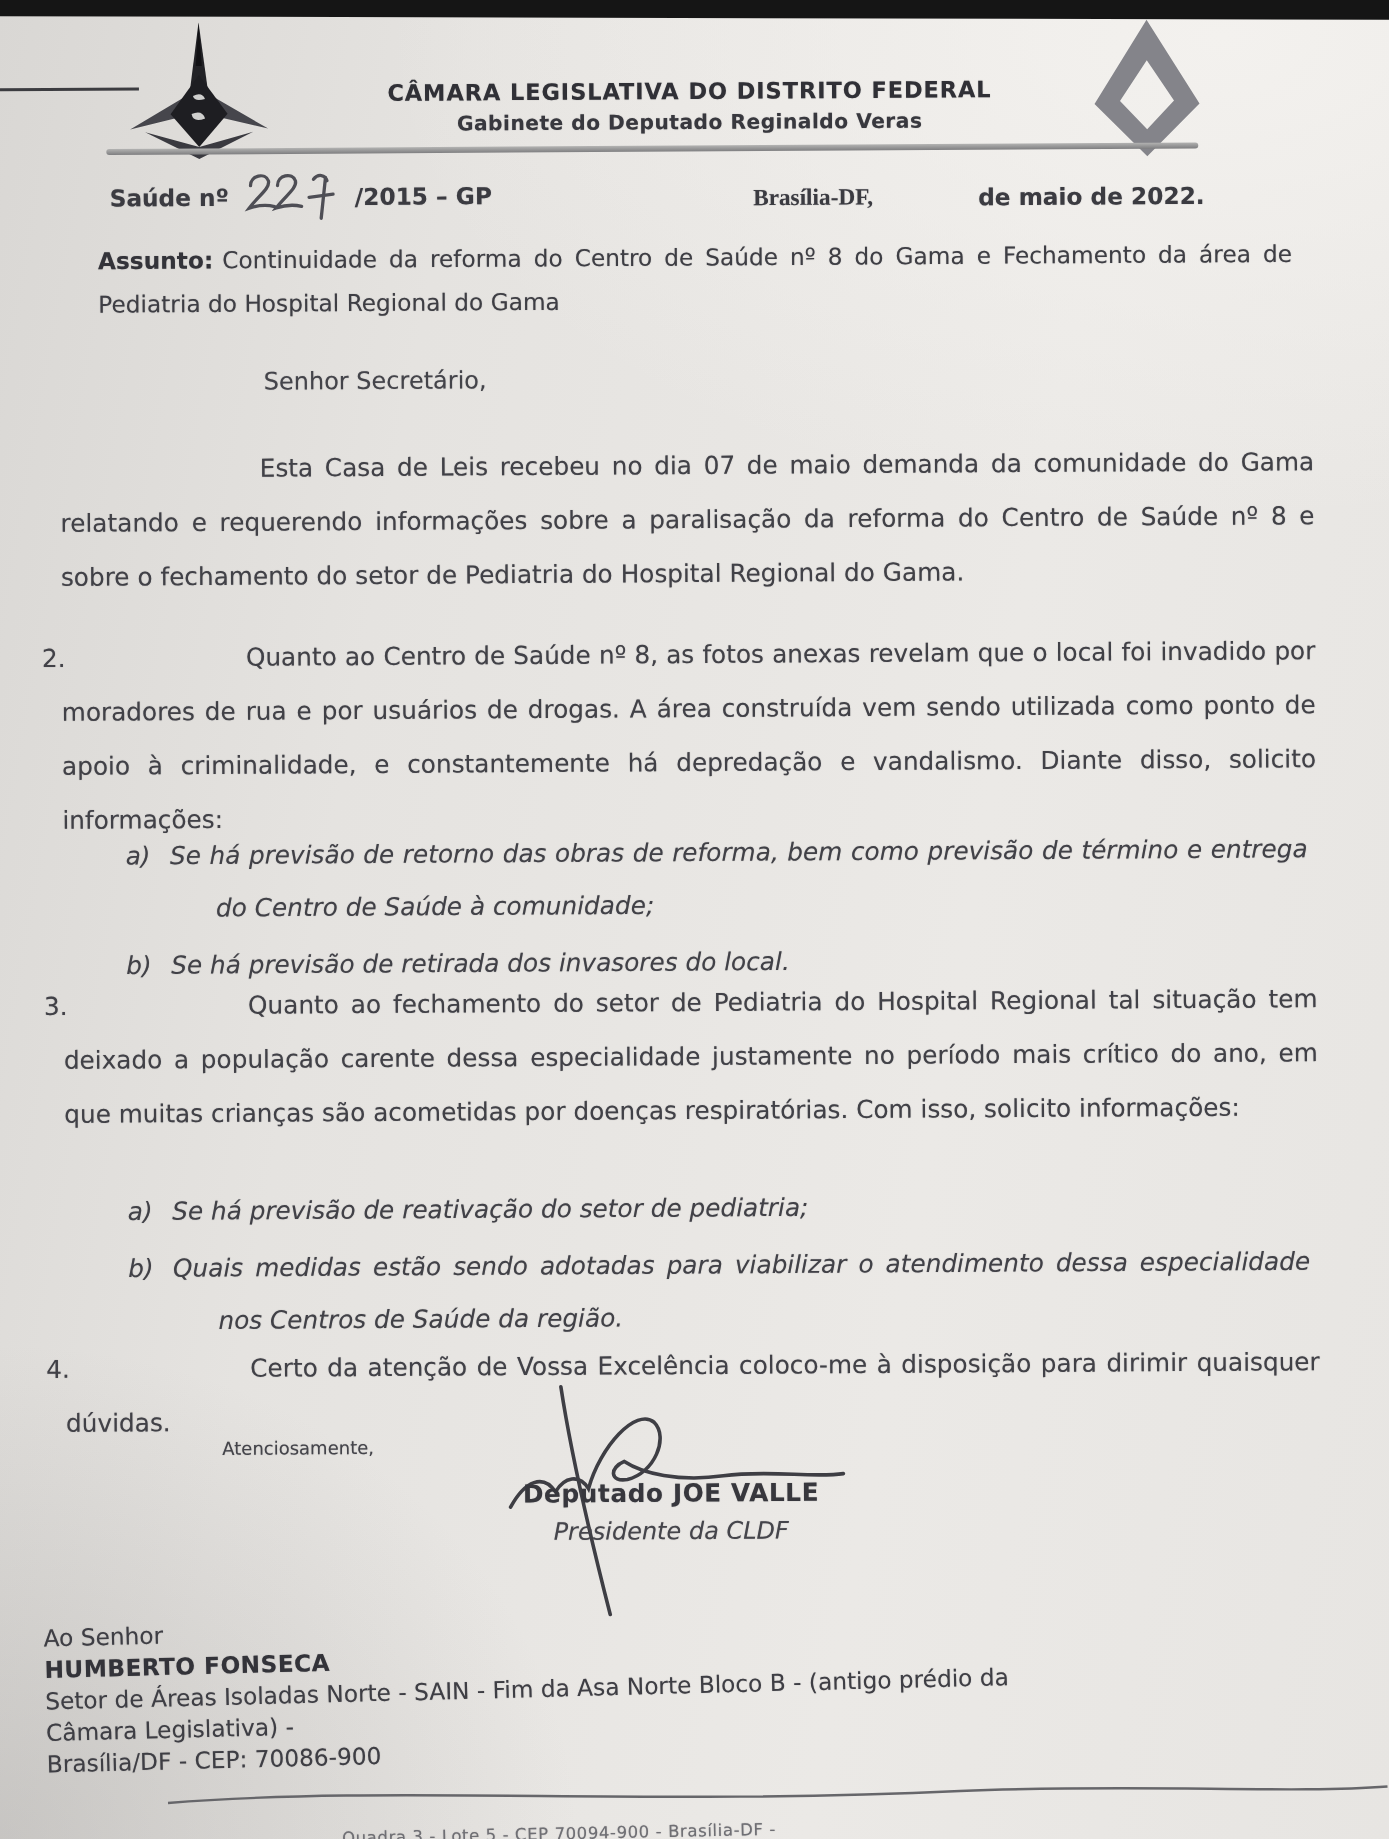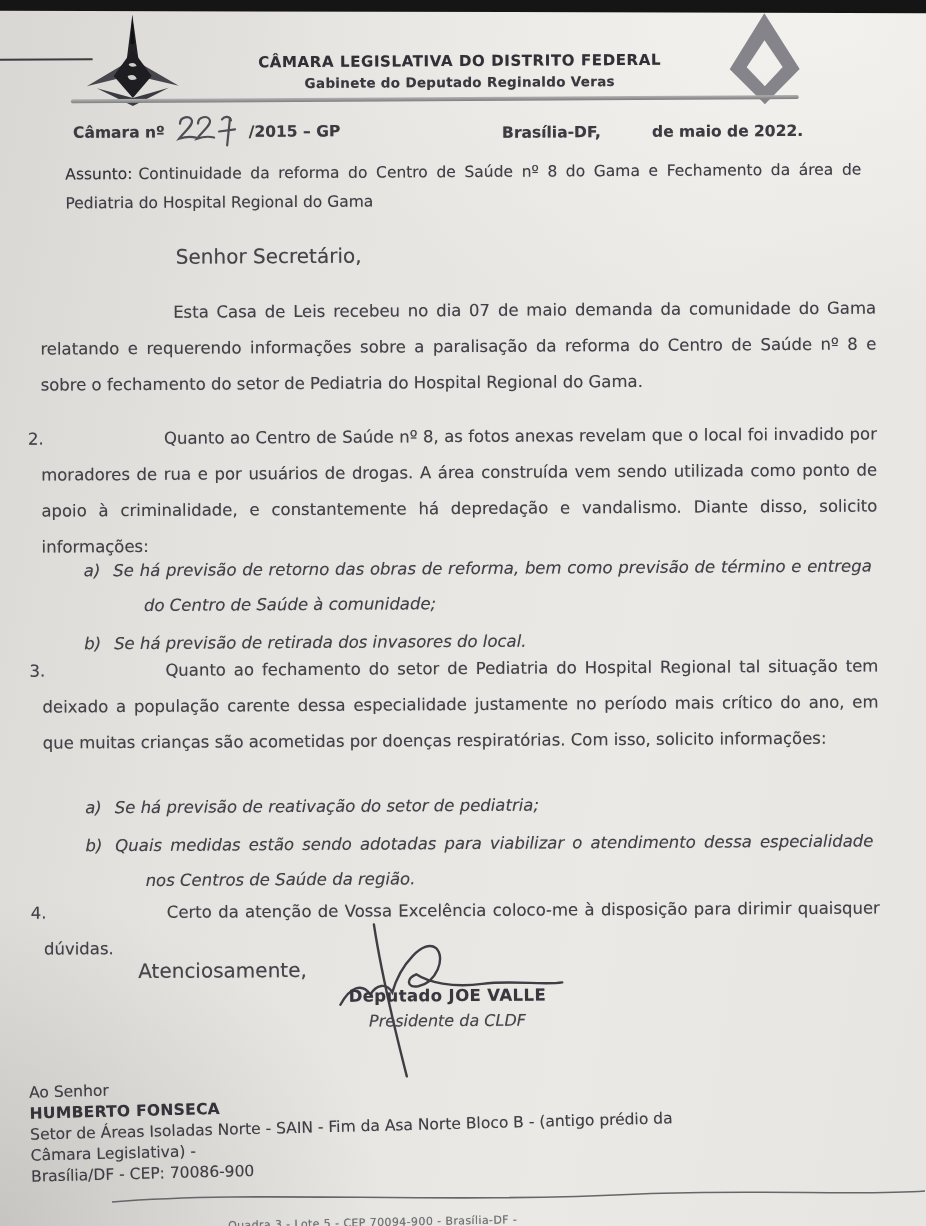--- a/index.html
+++ b/index.html
@@ -18,36 +18,36 @@
   .logo-left{position:absolute;top:12px;left:86px;}
   .logo-right{position:absolute;top:14px;left:722px;}
   .org1{position:absolute;top:52px;left:170px;right:170px;text-align:center;
         font-weight:bold;font-size:15px;letter-spacing:.6px;color:#303036;}
   .org2{position:absolute;top:74px;left:170px;right:170px;text-align:center;
         font-weight:bold;font-size:13.5px;letter-spacing:.3px;color:#38383e;}
   .rule{position:absolute;top:97px;left:74px;width:728px;height:4px;
         background:linear-gradient(#b3b3b2,#7e7e80);border-radius:2px;}
   .refline{position:absolute;top:121px;left:76px;right:40px;font-size:15.5px;font-weight:bold;color:#3b3b41;}
   .handnum{vertical-align:middle;margin:-10px 10px -6px 8px;}
-  .refline .city{position:absolute;left:429px;top:3px;font-weight:bold;}
+  .refline .city{position:absolute;left:429px;top:3px;font-weight:bold;font-family:Liberation Serif, serif;}
   .refline .date{position:absolute;left:579px;top:3px;font-weight:bold;}
   .assunto{position:absolute;top:158px;left:68px;width:796px;font-size:15.5px;
            line-height:29px;text-align:justify;color:#3e3e44;}
-  .assunto .lbl{font-weight:normal;color:#333339;margin-right:6px;}
-  .salutation{position:absolute;top:243px;left:178px;font-size:20px;}
+  .assunto .lbl{font-weight:bold;color:#333339;margin-right:6px;}
+  .salutation{position:absolute;top:243px;left:178px;font-size:16px;}
   .para{position:absolute;left:42px;width:836px;font-size:16.5px;line-height:36px;color:#414147;}
   .para .ptext{display:block;text-align:justify;}
   .p1 .ptext{text-indent:133px;}
   .numbered .pnum{position:absolute;left:-13px;top:0;}
   .numbered .ptext{text-indent:123px;}
   .list{position:absolute;left:84px;width:788px;font-size:16.5px;line-height:35px;
         font-style:italic;color:#414147;}
   .list .li{padding-left:60px;text-indent:-60px;text-align:justify;margin-bottom:3px;}
   .list .mk{margin-right:13px;}
-  .closing{position:absolute;top:957px;left:136px;font-size:20px;}
+  .closing{position:absolute;top:957px;left:146px;font-size:12px;}
   .sig-svg{position:absolute;top:920px;left:328px;}
   .sigblock{position:absolute;top:986px;left:250px;width:390px;text-align:center;}
   .signame{font-weight:bold;font-size:16.5px;letter-spacing:.4px;color:#37373d;}
   .sigtitle{font-style:italic;font-size:16px;margin-top:6px;color:#45454b;}
   .recipient{position:absolute;top:1080px;left:26px;width:888px;font-size:15.5px;
              line-height:21px;transform:rotate(-1.1deg);transform-origin:left top;color:#3e3e44;}
   .recipient .rname{font-weight:bold;letter-spacing:.3px;color:#333339;}
   .bottomline{position:absolute;top:1186px;left:0;}
   .cutfooter{position:absolute;top:1212px;left:228px;width:690px;font-size:11px;
              color:#6f6f74;letter-spacing:.4px;transform:rotate(-1.2deg);white-space:nowrap;}
@@ -76,21 +76,21 @@
     <div class="org1">CÂMARA LEGISLATIVA DO DISTRITO FEDERAL</div>
     <div class="org2">Gabinete do Deputado Reginaldo Veras</div>
 
     <svg class="logo-right" width="92" height="94" viewBox="0 0 92 94">
       <path fill-rule="evenodd" fill="#84848a" d="M46,1 L81,57 L46,92 L11,57 Z  M46,28 L64,55 L46,74 L28,55 Z"></path>
     </svg>
 
     <div class="rule"></div>
 
     <div class="refline">
-      <span>Câmara nº</span><span class="hval">227</span><svg class="handnum" width="66" height="36" viewBox="0 0 66 36">
+      <span>Saúde nº</span><span class="hval">227</span><svg class="handnum" width="66" height="36" viewBox="0 0 66 36">
         <g fill="none" stroke="#4e4e55" stroke-width="2.2" stroke-linecap="round">
           <path d="M7,11 C7,4 17,2 19,8 C20,13 12,18 6,26 C12,24 19,24 23,25"></path>
           <path d="M25,11 C25,4 35,2 37,8 C38,13 30,18 24,26 C30,24 37,24 41,25"></path>
           <path d="M49,7 C52,3 57,4 58,8"></path>
           <path d="M57,6 C56,15 55,24 54,33"></path>
           <path d="M46,19 L62,17"></path>
         </g>
       </svg><span>/2015 – GP</span>
       <span class="city">Brasília-DF,</span>
       <span class="date">de maio de 2022.</span>

